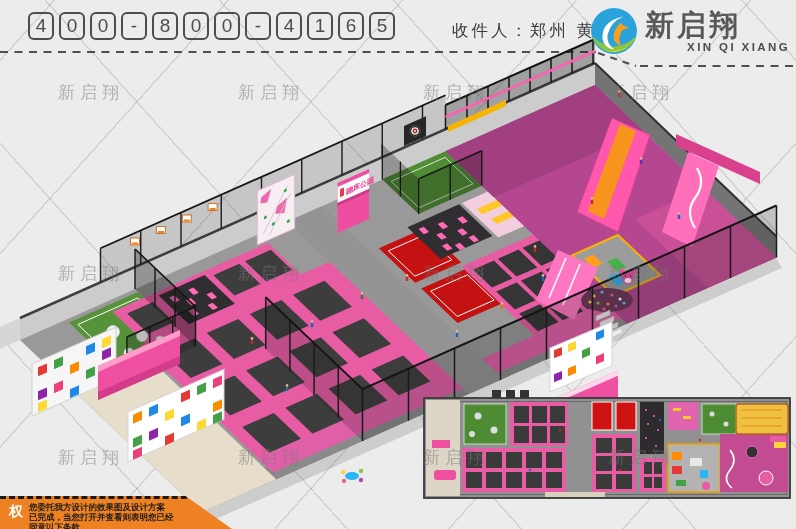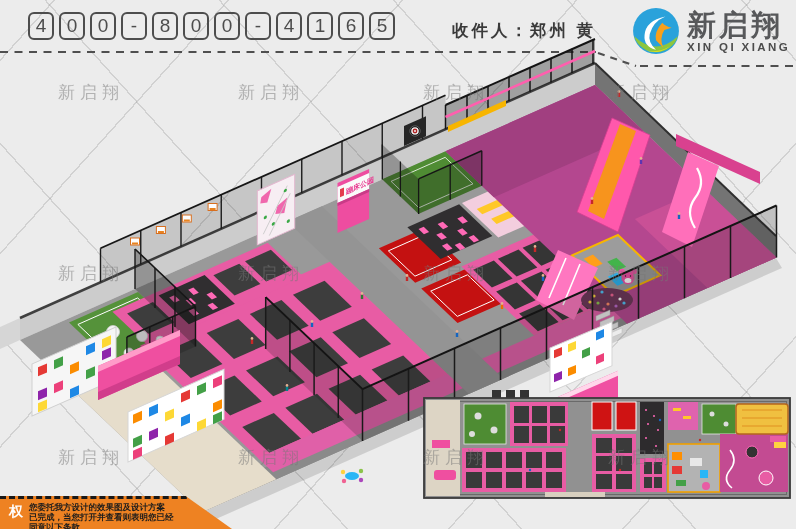--- a/index.html
+++ b/index.html
@@ -9,26 +9,26 @@
   .page::before{content:"";position:absolute;inset:0;z-index:0;pointer-events:none;
     background-image:
       repeating-linear-gradient(48deg, transparent 0 128px, rgba(140,140,140,.28) 128px 129.4px),
       repeating-linear-gradient(-48deg, transparent 0 128px, rgba(140,140,140,.28) 128px 129.4px);}
   svg.scene{position:absolute;inset:0;z-index:1;pointer-events:none;}
 
   
   .phone{position:absolute;left:28px;top:12px;display:flex;gap:5px;z-index:3;}
   .digit{width:26px;height:28px;box-sizing:border-box;border:2.5px solid #4d4d4d;border-radius:6px;
          display:flex;align-items:center;justify-content:center;font-size:19px;color:#4d4d4d;}
-  .recipient{position:absolute;left:452px;top:20px;z-index:3;font-size:16.5px;font-weight:700;
+  .recipient{position:absolute;left:452px;top:20px;z-index:3;font-size:16.5px;font-weight:400;
              letter-spacing:3px;color:#3a3a3a;}
   .logo{position:absolute;right:6px;top:7px;z-index:3;display:flex;align-items:center;gap:6px;}
   .logo-text{display:flex;flex-direction:column;line-height:1;}
   .logo-cn{font-size:29px;font-weight:800;color:#57585a;letter-spacing:3px;}
-  .logo-en{font-size:11.5px;font-weight:800;color:#4c4c4c;letter-spacing:2.4px;margin-top:2px;}
+  .logo-en{font-size:11.5px;font-weight:800;color:#4c4c4c;letter-spacing:2.4px;margin-top:2px;margin-left:42px;}
 
   
   .wm{position:absolute;z-index:6;pointer-events:none;font-size:17px;letter-spacing:5px;
       color:rgba(120,120,120,.5);white-space:nowrap;}
 
   
   .banner{position:absolute;left:0;top:496px;width:232px;height:33px;z-index:7;
           background:#ee8222;border-top:3px dashed #181818;box-sizing:border-box;
           clip-path:polygon(0 0,80% 0,100% 100%,0 100%);display:flex;align-items:flex-start;}
   .seal{font-size:14px;font-weight:bold;color:#fff;padding:4px 6px 0 9px;}

